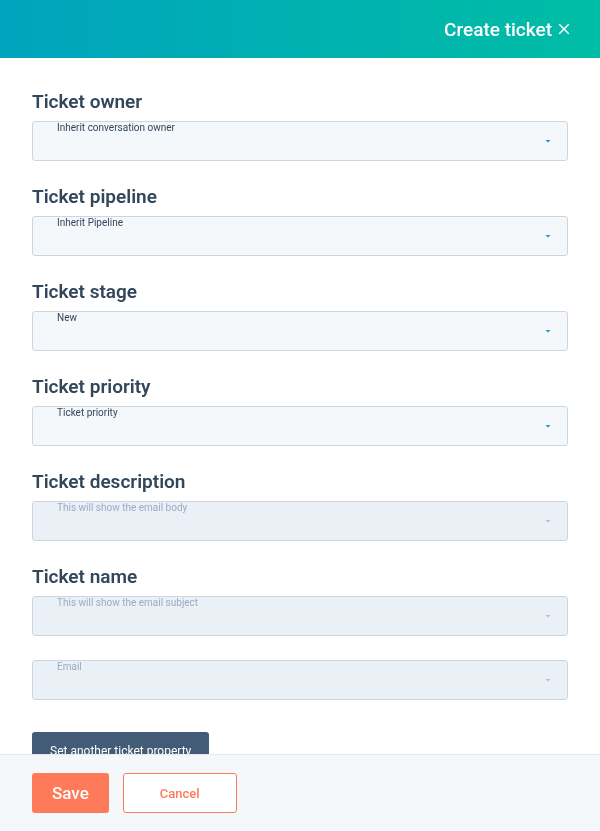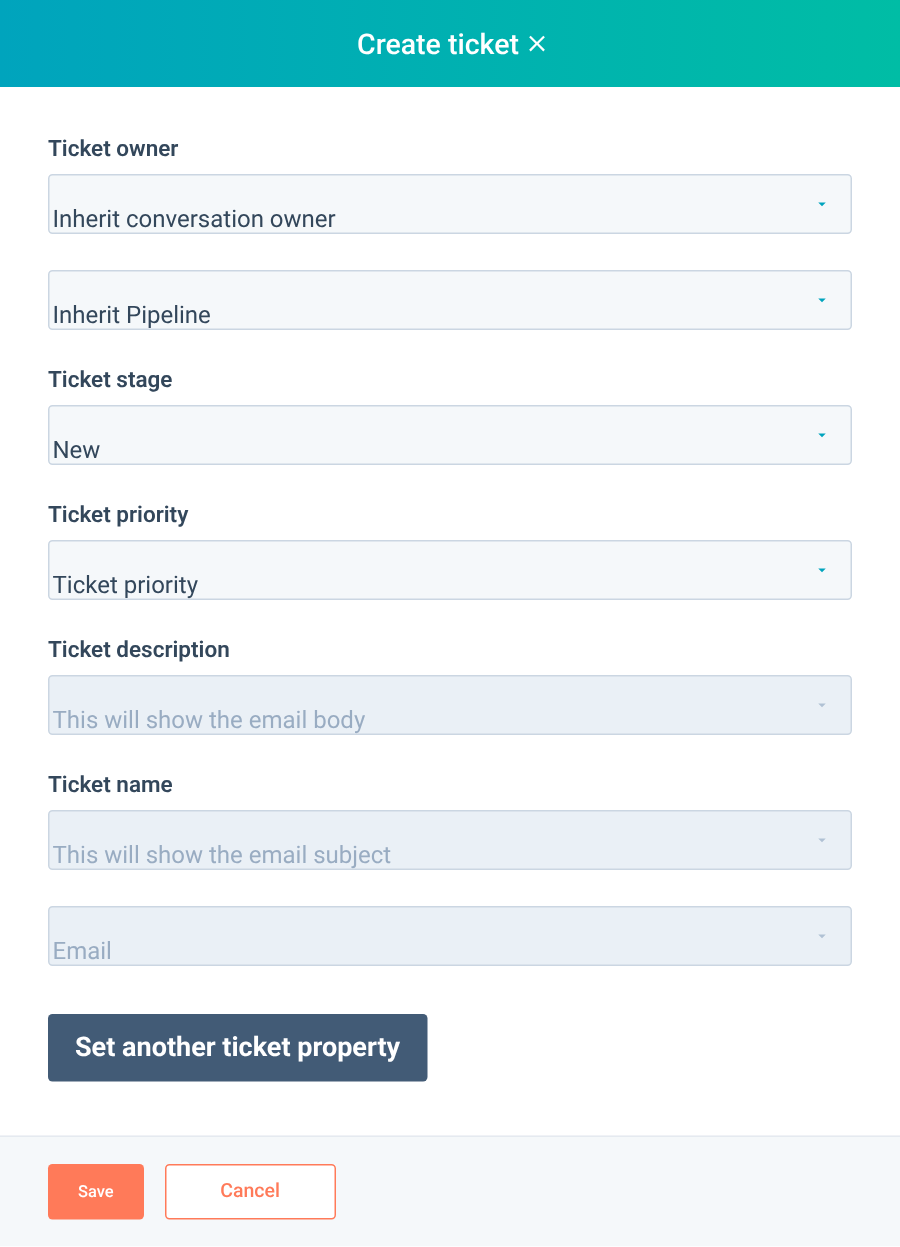--- a/index.html
+++ b/index.html
@@ -12,21 +12,21 @@
       background: #ffffff;
       width: 600px;
       height: 831px;
       position: relative;
     }
     .header {
       background: linear-gradient(90deg, #00a4bd 0%, #00bda5 100%);
       height: 58px;
       display: flex;
       align-items: center;
-      justify-content: center;
+      justify-content: flex-end;
       padding: 0 24px 0 32px;
     }
     .header-title {
       color: #ffffff;
       font-size: 19px;
       font-weight: 500;
     }
     .close-btn {
       color: #ffffff;
       cursor: pointer;
@@ -43,40 +43,40 @@
       height: 18px;
     }
     .form-body {
       padding: 32px 32px 20px 32px;
     }
     .form-group {
       margin-bottom: 24px;
     }
     .form-label {
       display: block;
-      font-size: 15px;
+      font-size: 19px;
       font-weight: 600;
       color: #33475b;
       margin-bottom: 8px;
     }
     .select-wrap {
       position: relative;
       width: 100%;
     }
     .select-field {
       width: 100%;
       height: 40px;
       border: 1px solid #cbd6e2;
       background: #f5f8fa;
       border-radius: 3px;
-      padding: 0 36px 0 2px;
-      font-size: 16px;
+      padding: 0 36px 0 24px;
+      font-size: 10px;
       color: #33475b;
       display: flex;
-      align-items: flex-end;
+      align-items: flex-start;
       cursor: pointer;
     }
     .select-field.disabled {
       background: #eaf0f6;
       color: #99acc2;
       cursor: not-allowed;
     }
     .caret {
       position: absolute;
       right: 14px;
@@ -94,43 +94,43 @@
     }
     .caret.disabled svg path {
       fill: #b0c1d4;
     }
     .secondary-btn {
       background: #425b76;
       color: #ffffff;
       border: none;
       border-radius: 3px;
       padding: 12px 18px;
-      font-size: 18px;
-      font-weight: 700;
+      font-size: 12px;
+      font-weight: 400;
       cursor: pointer;
       margin-top: 8px;
     }
     .footer {
       position: absolute;
       bottom: 0;
       left: 0;
       right: 0;
       background: #f5f8fa;
       border-top: 1px solid #e5eaf0;
       padding: 18px 32px;
       display: flex;
       gap: 14px;
     }
     .btn-primary {
       background: #ff7a59;
       color: #ffffff;
       border: none;
       border-radius: 3px;
       padding: 10px 20px;
-      font-size: 11px;
+      font-size: 17px;
       font-weight: 500;
       cursor: pointer;
     }
     .btn-cancel {
       background: #ffffff;
       color: #ff7a59;
       border: 1px solid #ff7a59;
       border-radius: 3px;
       padding: 10px 36px;
       font-size: 13px;
@@ -160,20 +160,21 @@
         </div>
       <span class="caret active">
           <svg viewBox="0 0 24 24">
             <path d="M7 10l5 5 5-5z"></path>
           </svg>
         </span>
     </div>
   </div>
 
   <div class="form-group">
+    <label class="form-label">Ticket pipeline</label>
     <div class="select-wrap">
       <div class="select-field">
           <span>Inherit Pipeline</span>
         </div>
       <span class="caret active">
           <svg viewBox="0 0 24 24">
             <path d="M7 10l5 5 5-5z"></path>
           </svg>
         </span>
     </div>

